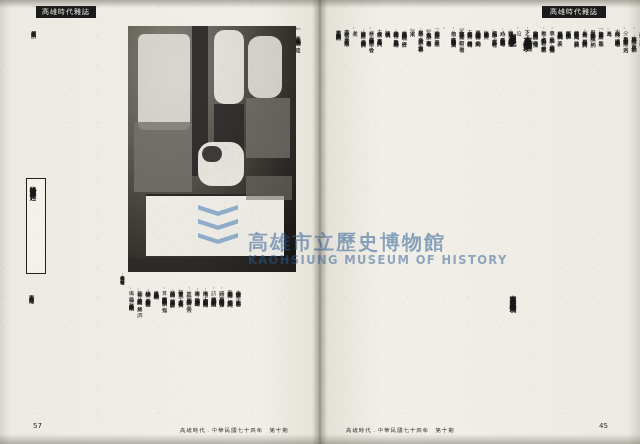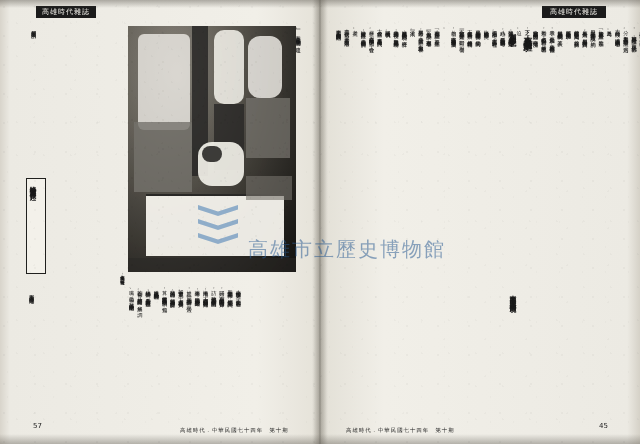--- a/index.html
+++ b/index.html
@@ -165,21 +165,21 @@
     background: #4a7fb5;
     clip-path: polygon(0 0, 50% 58%, 100% 0, 100% 42%, 50% 100%, 0 42%);
     opacity: 0.92;
   }
   .wm-logo .c1 { top: 2px; }
   .wm-logo .c2 { top: 16px; }
   .wm-logo .c3 { top: 30px; }
   .wm-text { display: flex; flex-direction: column; justify-content: center; }
   .wm-cn {
     font-size: 20px;
-    font-weight: normal;
+    font-weight: bold;
     color: #2b5c93;
     letter-spacing: 2px;
     line-height: 22px;
     opacity: 0.85;
     margin-top: 47px;
   }
   .wm-en {
     font-size: 11.5px;
     font-weight: bold;
     color: #2b5c93;
@@ -368,17 +368,18 @@
   <div class="edge-bottom"></div>
 
   <div class="watermark">
     <div class="wm-logo">
       <div class="chev c1"></div>
       <div class="chev c2"></div>
       <div class="chev c3"></div>
     </div>
     <div class="wm-text">
       <div class="wm-cn">高雄市立歷史博物館</div>
+      <div class="wm-en">KAOHSIUNG MUSEUM OF HISTORY</div>
     </div>
   </div>
 
   <div class="grain"></div>
 </div>
 
 </body></html>

